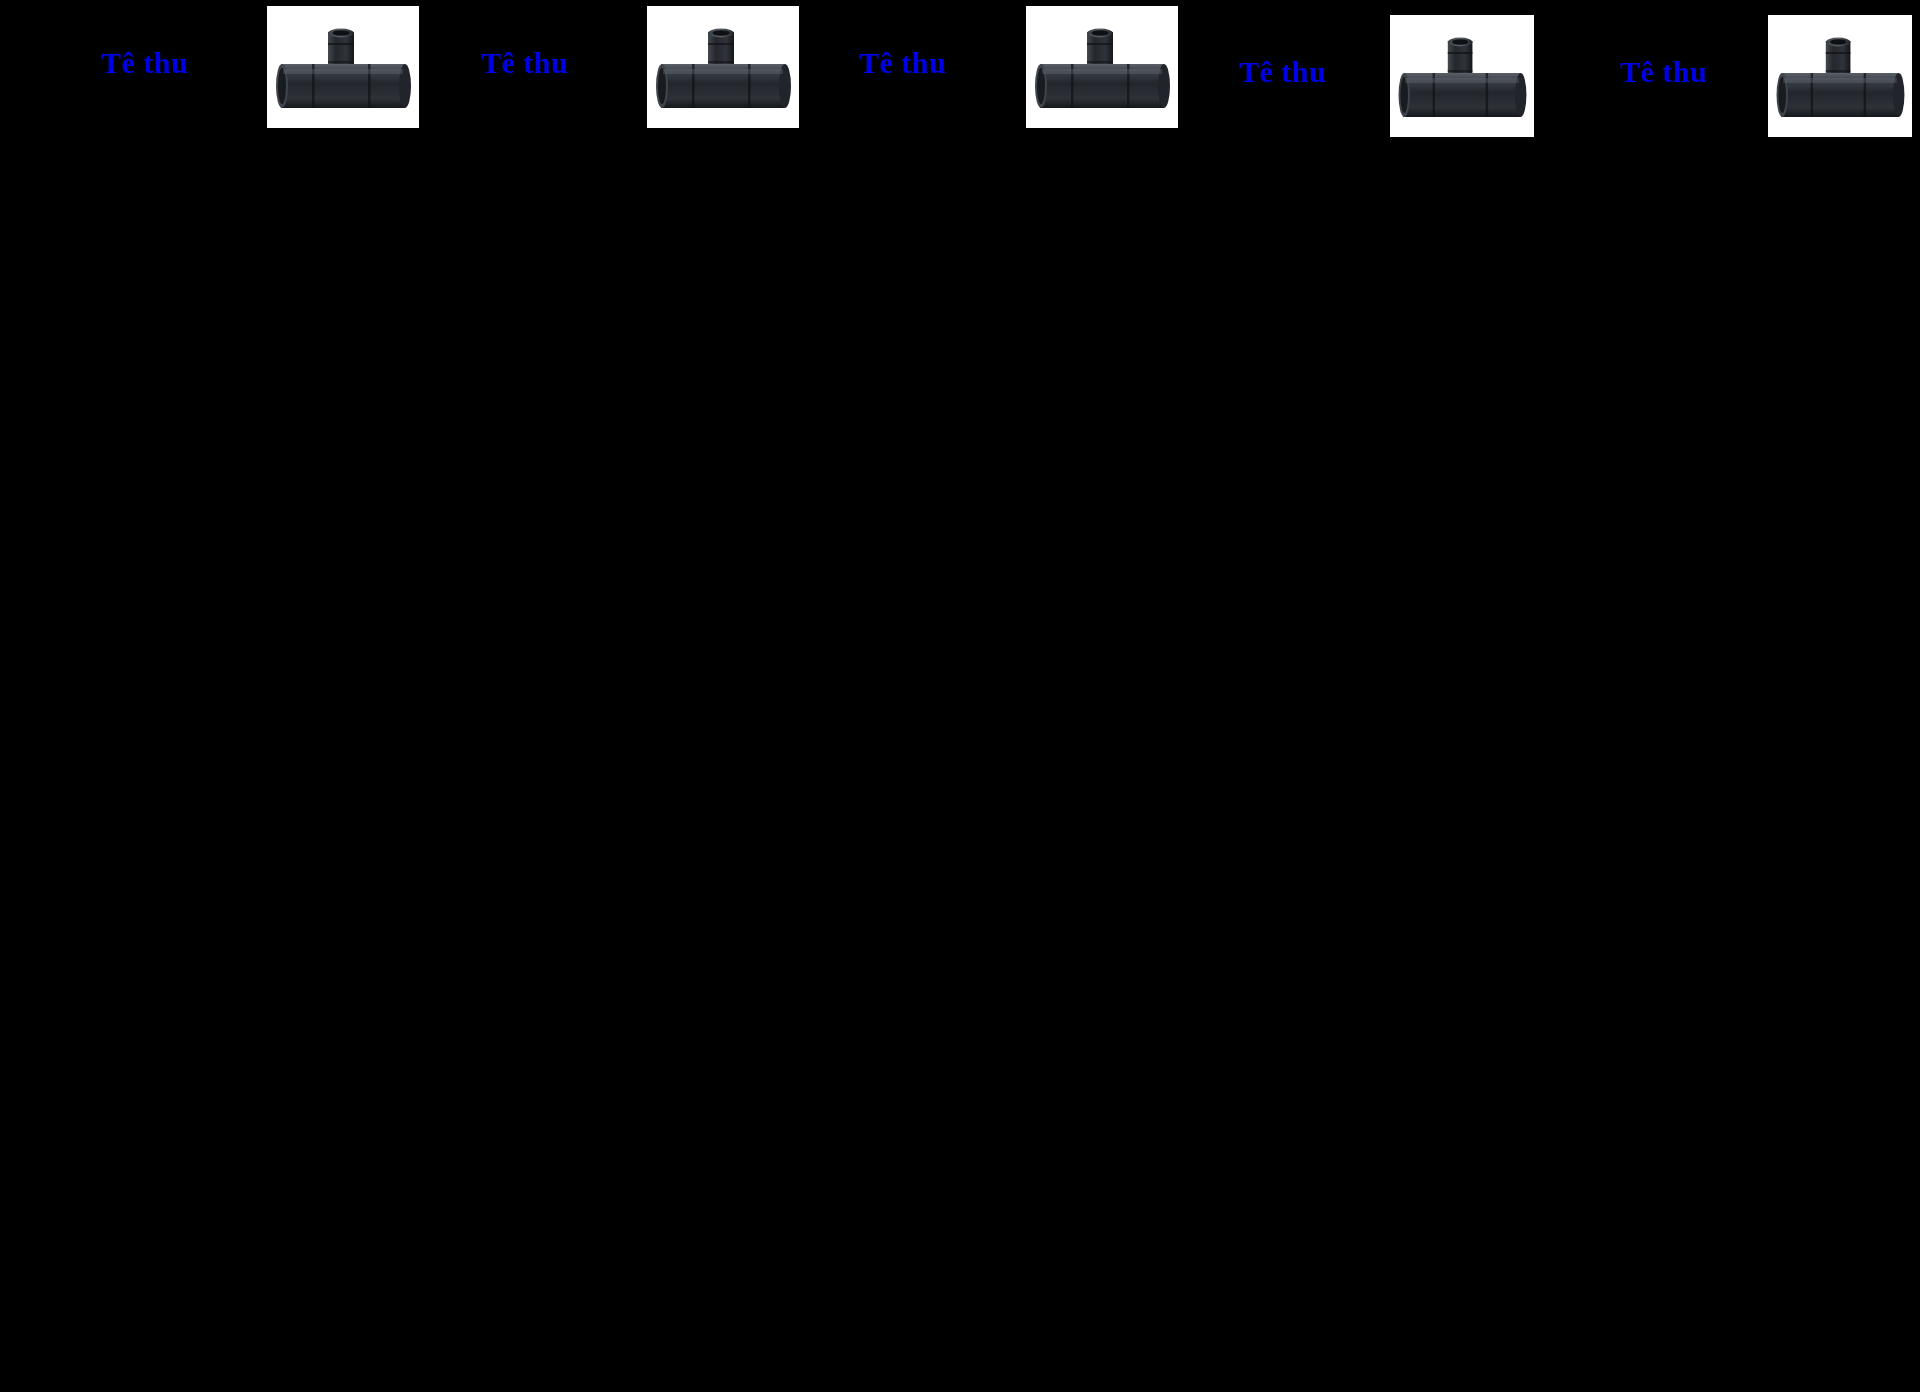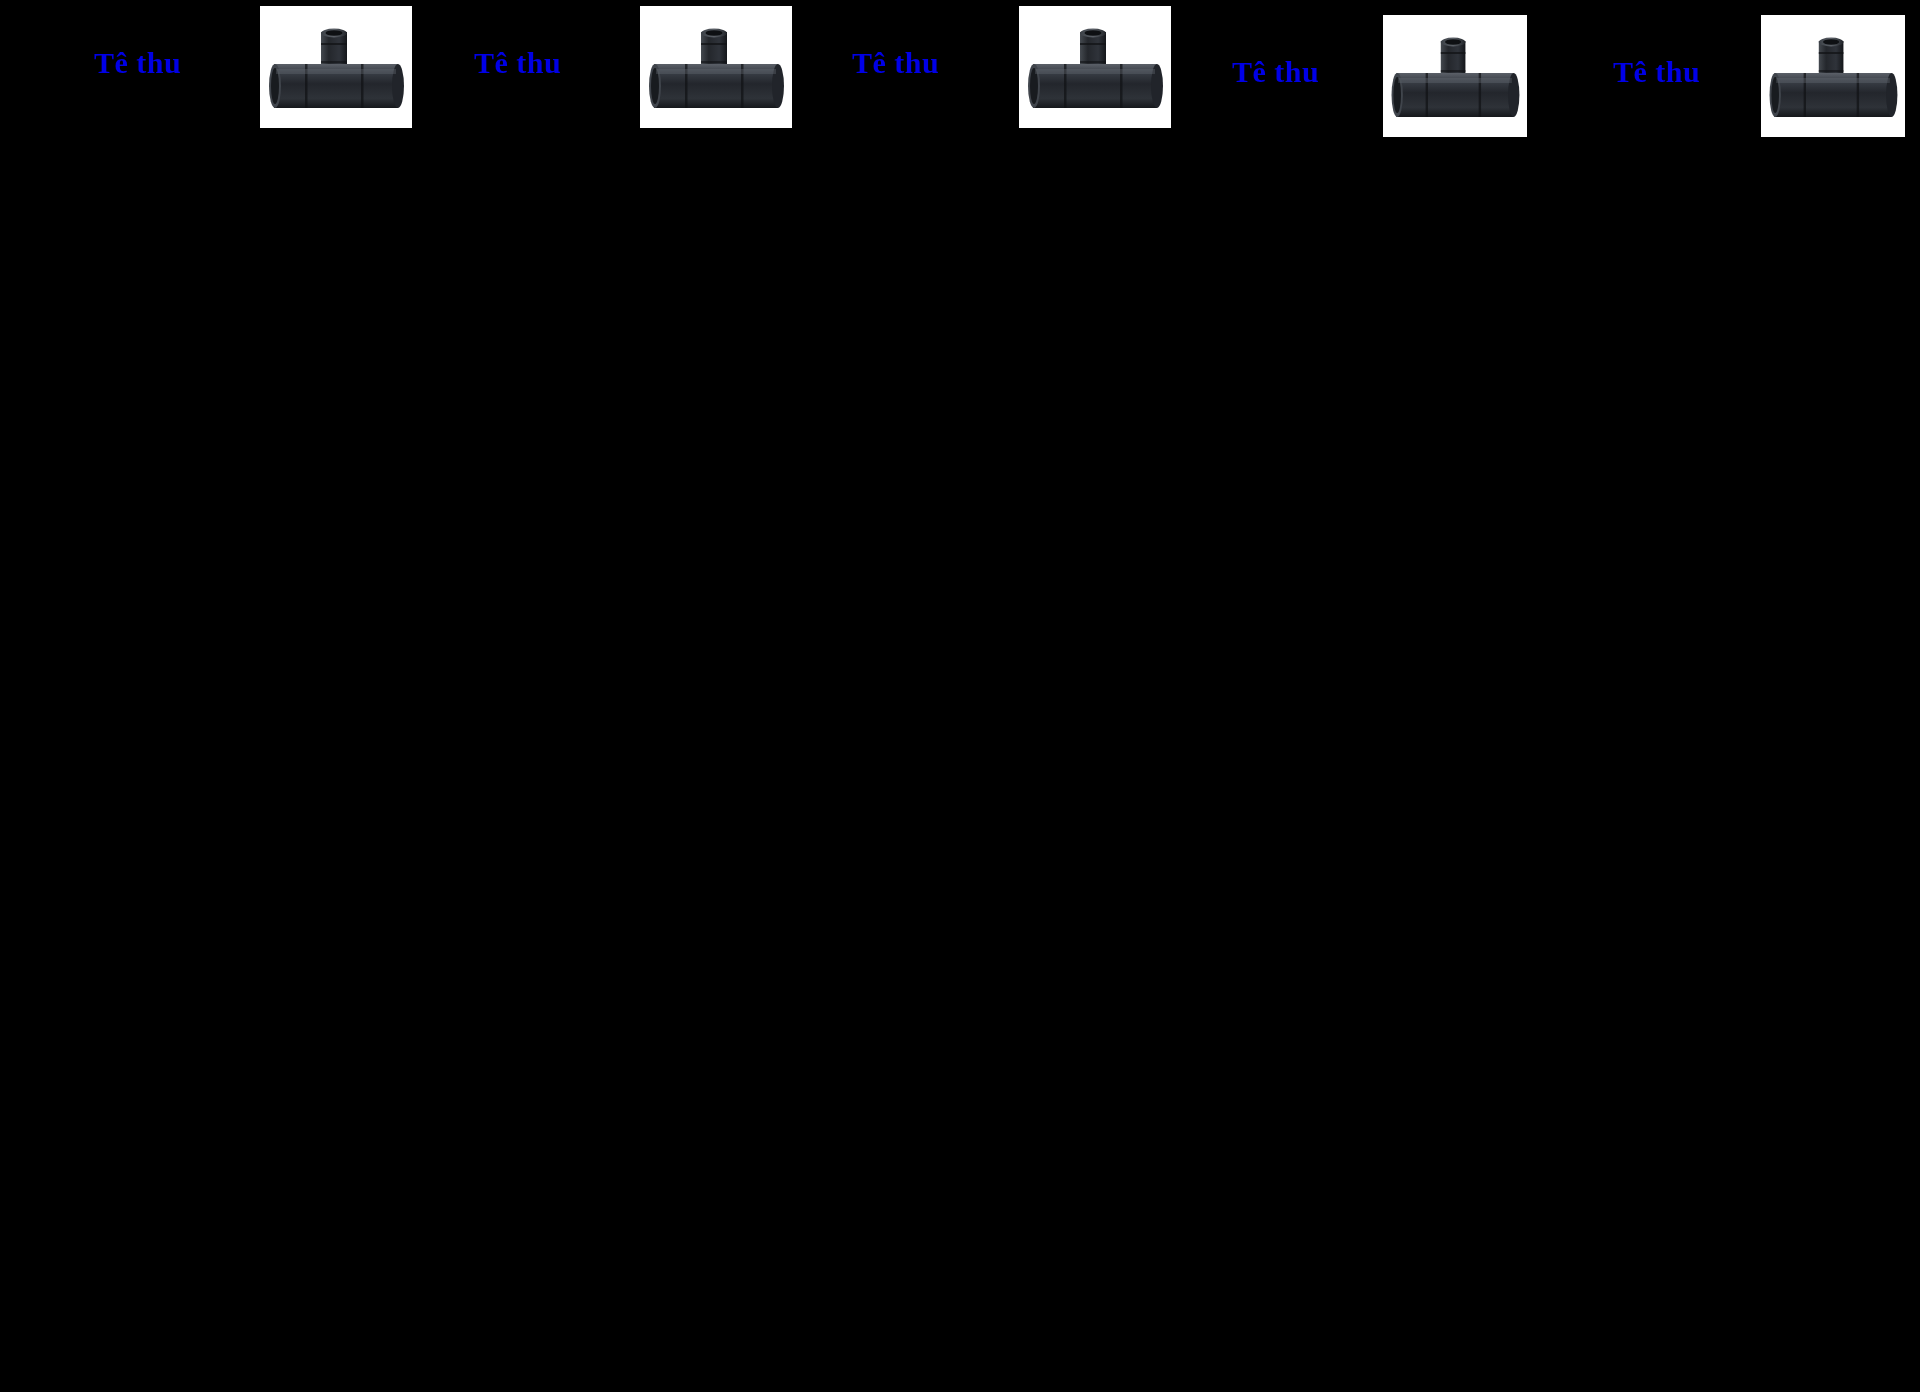--- a/index.html
+++ b/index.html
@@ -11,25 +11,26 @@
   body {
     width: 1920px;
     height: 1392px;
     overflow: hidden;
     font-family: "Liberation Serif", "DejaVu Serif", serif;
     position: relative;
   }
 
   #product-strip {
     position: absolute;
-    left: 16px;
+    left: 0;
     top: 0;
     width: 1668px;
     height: 160px;
     white-space: nowrap;
+    padding-left: 23px;
   }
 
   .product-item {
     position: absolute;
     top: 0;
     height: 160px;
   }
 
   .product-label {
     position: absolute;

